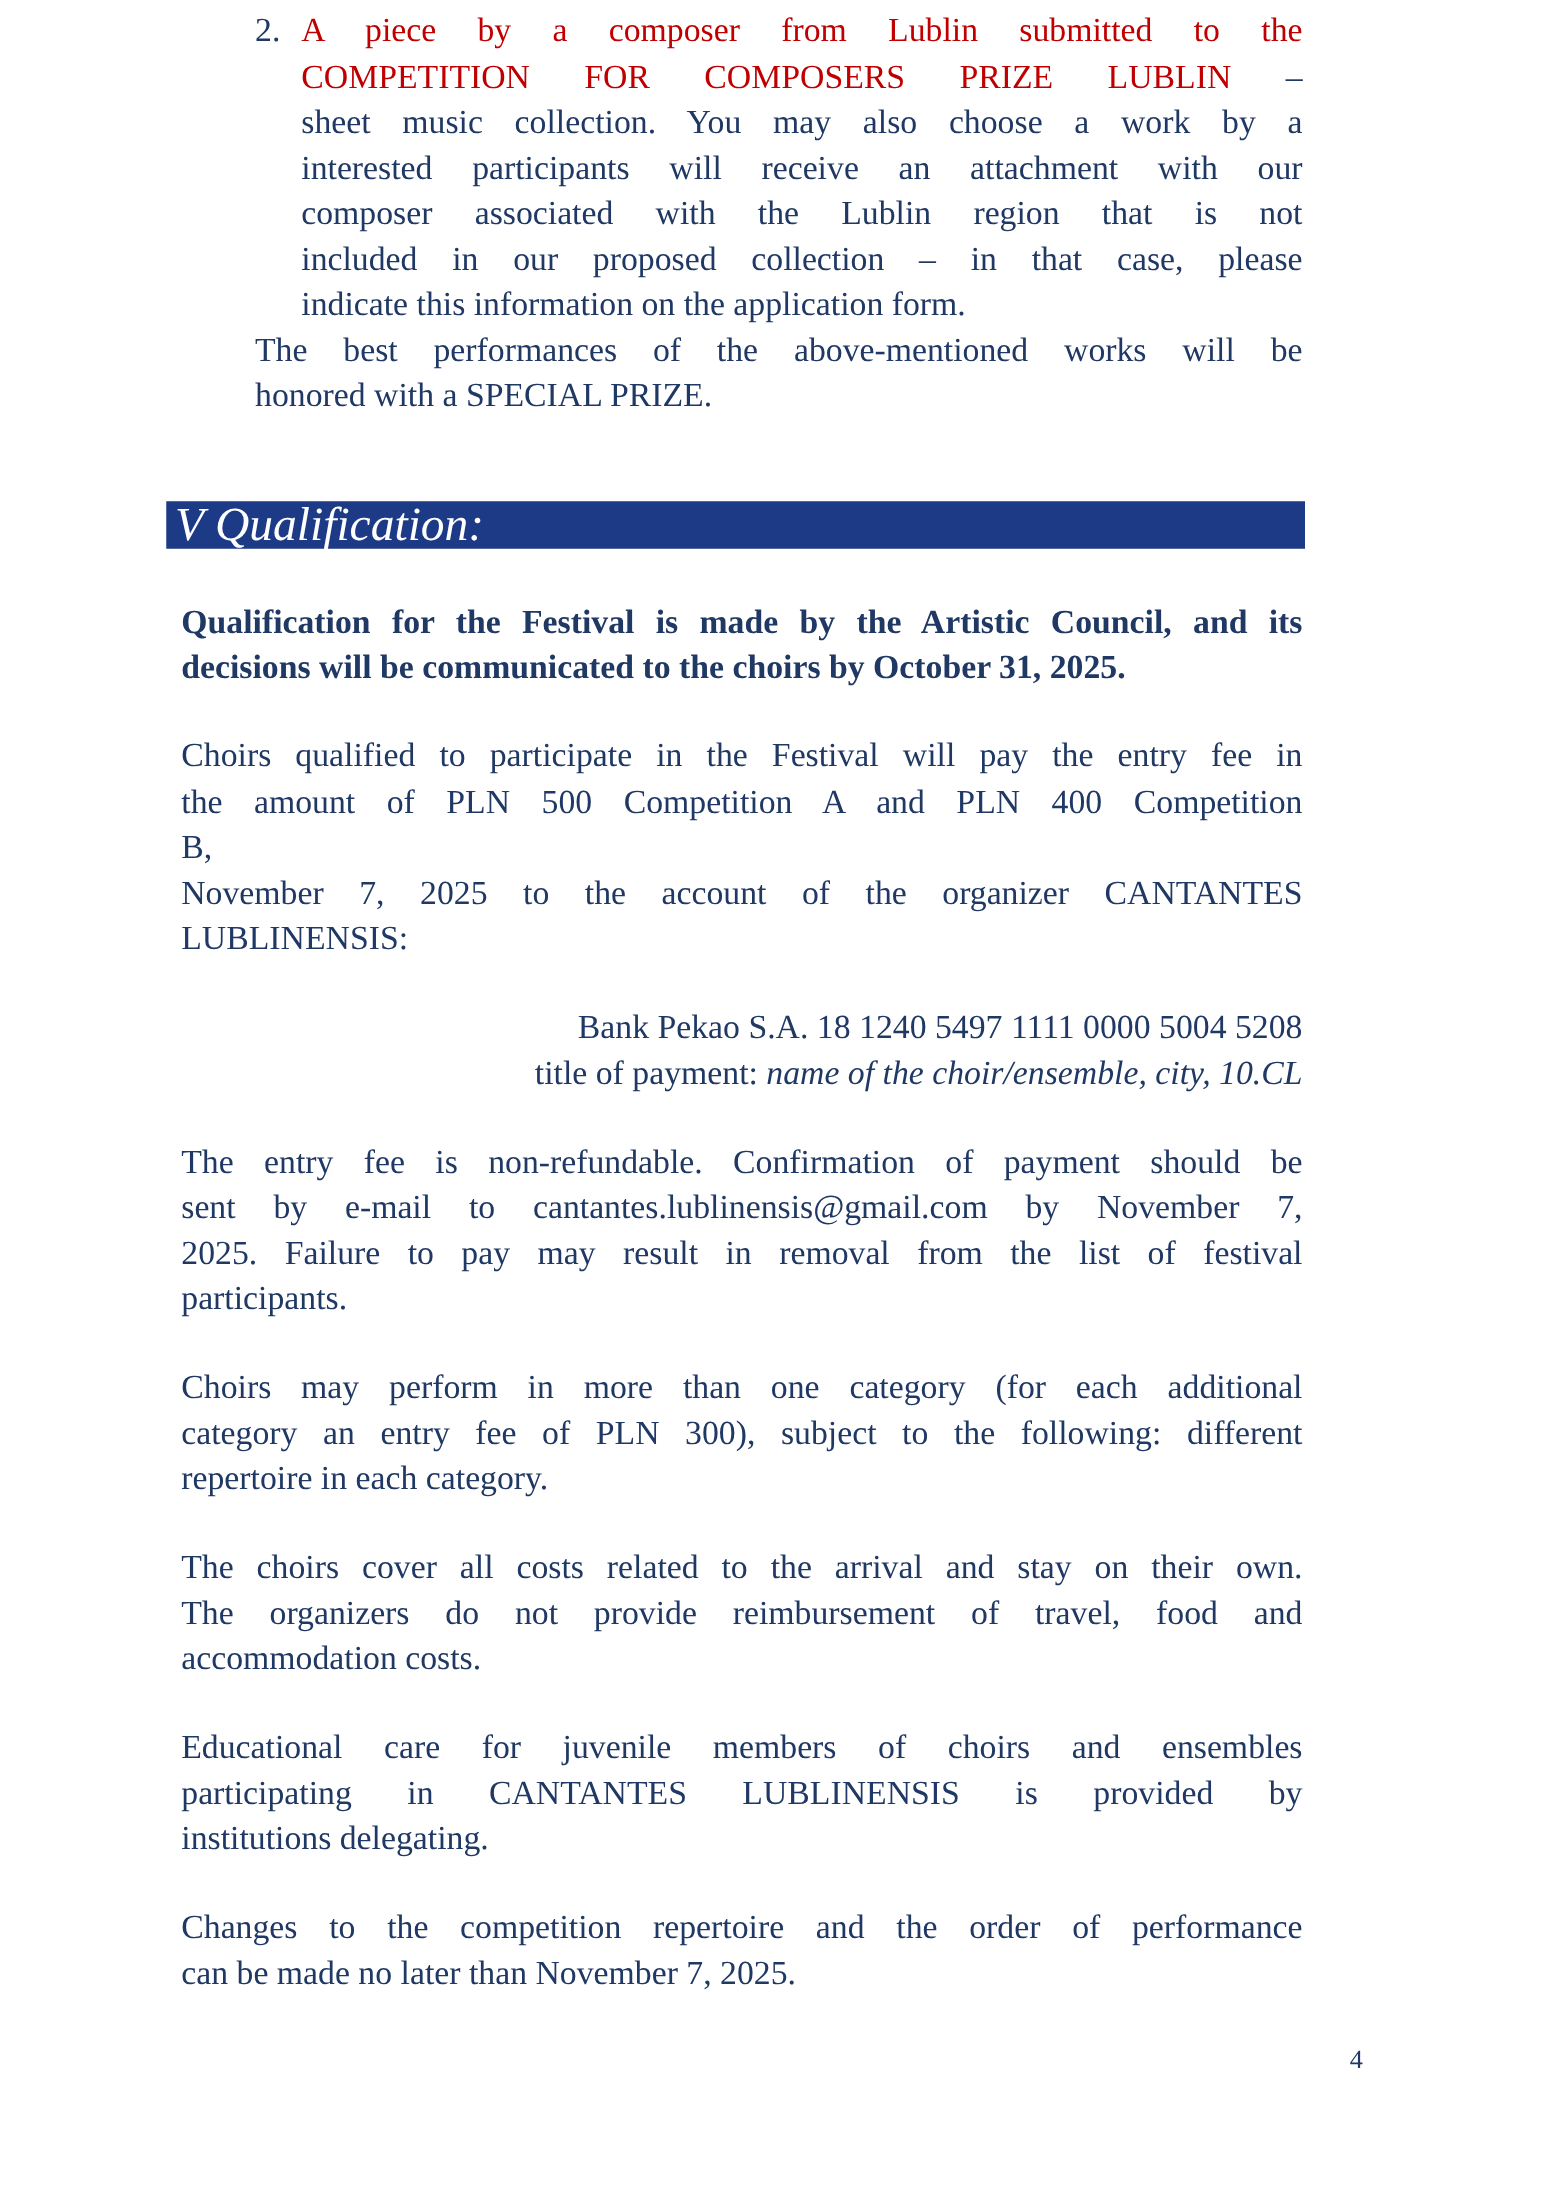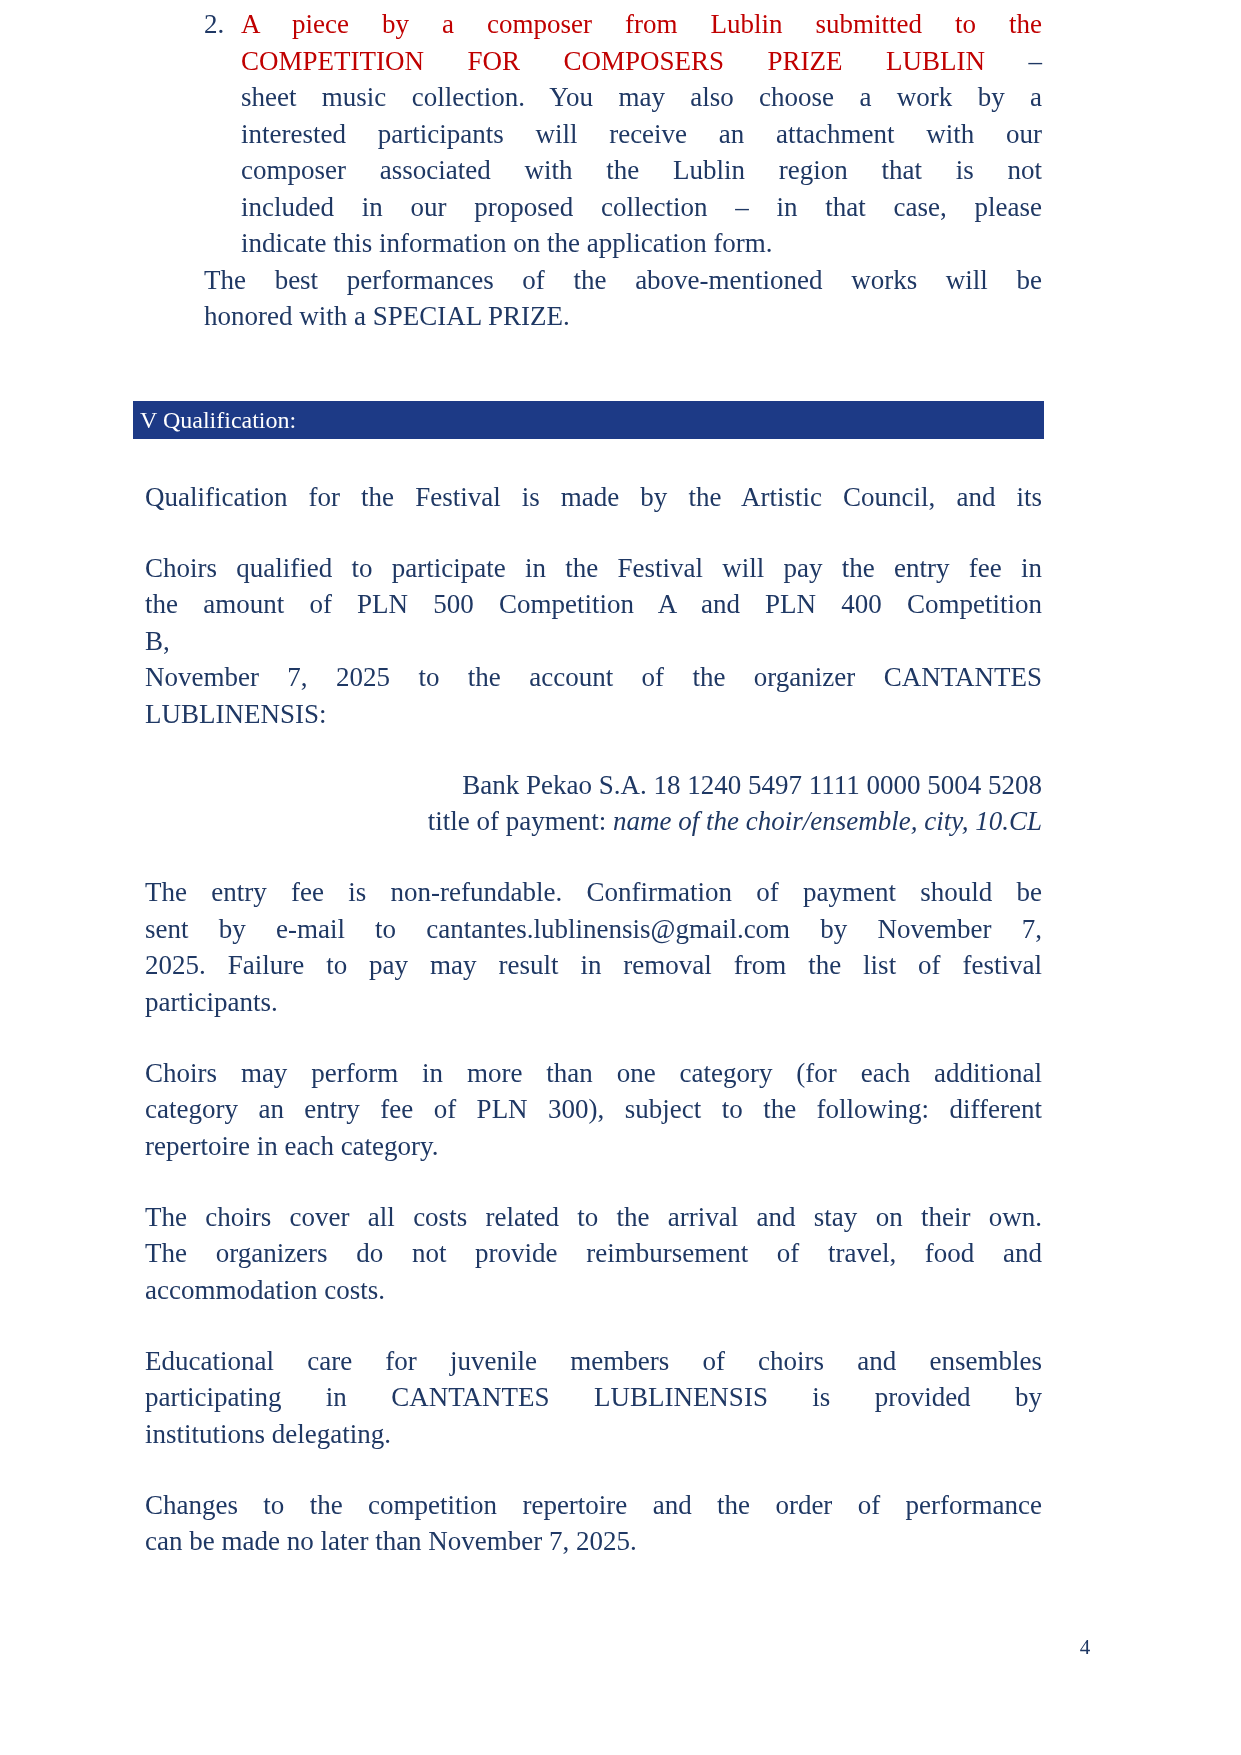--- a/index.html
+++ b/index.html
@@ -37,26 +37,27 @@
   .hang-para{margin-left:59px;width:838px;}
 
   .section-bar{
     margin-left:-12px;
     margin-top:66px;
     width:904px;
     height:38px;
     background:var(--bar-blue);
     color:var(--bar-text);
     padding-left:7px;
-    font-size:24px;
+    font-size:38px;
     line-height:38px;
+    font-style:italic;
   }
 
   .para{margin-top:34.5px;}
-  .para.first-after-bar{margin-top:40px;}
+  .para.first-after-bar{margin-top:40px;font-weight:bold;}
   .center-block .line{text-align:right;}
 
   .page-number{
     position:absolute;
     left:1060px;top:1634px;
     width:50px;
     font-size:21px;
     line-height:26px;
     text-align:center;
     color:var(--body-blue);
@@ -85,20 +86,21 @@
         <div class="line just"><span>The best performances of the above-mentioned works will be</span></div>
         <div class="line"><span>honored with a SPECIAL PRIZE.</span></div>
       </div>
 
     <div class="section-bar">
       <span>V Qualification:</span>
     </div>
 
     <div class="para first-after-bar">
         <div class="line just"><span>Qualification for the Festival is made by the Artistic Council, and its</span></div>
+        <div class="line"><span>decisions will be communicated to the choirs by October 31, 2025.</span></div>
       </div>
 
     <div class="para">
         <div class="line just"><span>Choirs qualified to participate in the Festival will pay the entry fee in</span></div>
         <div class="line just"><span>the amount of PLN 500 Competition A and PLN 400 Competition</span></div>
         <div class="line"><span>B,</span></div>
         <div class="line just"><span>November 7, 2025 to the account of the organizer CANTANTES</span></div>
         <div class="line"><span>LUBLINENSIS:</span></div>
       </div>
 

